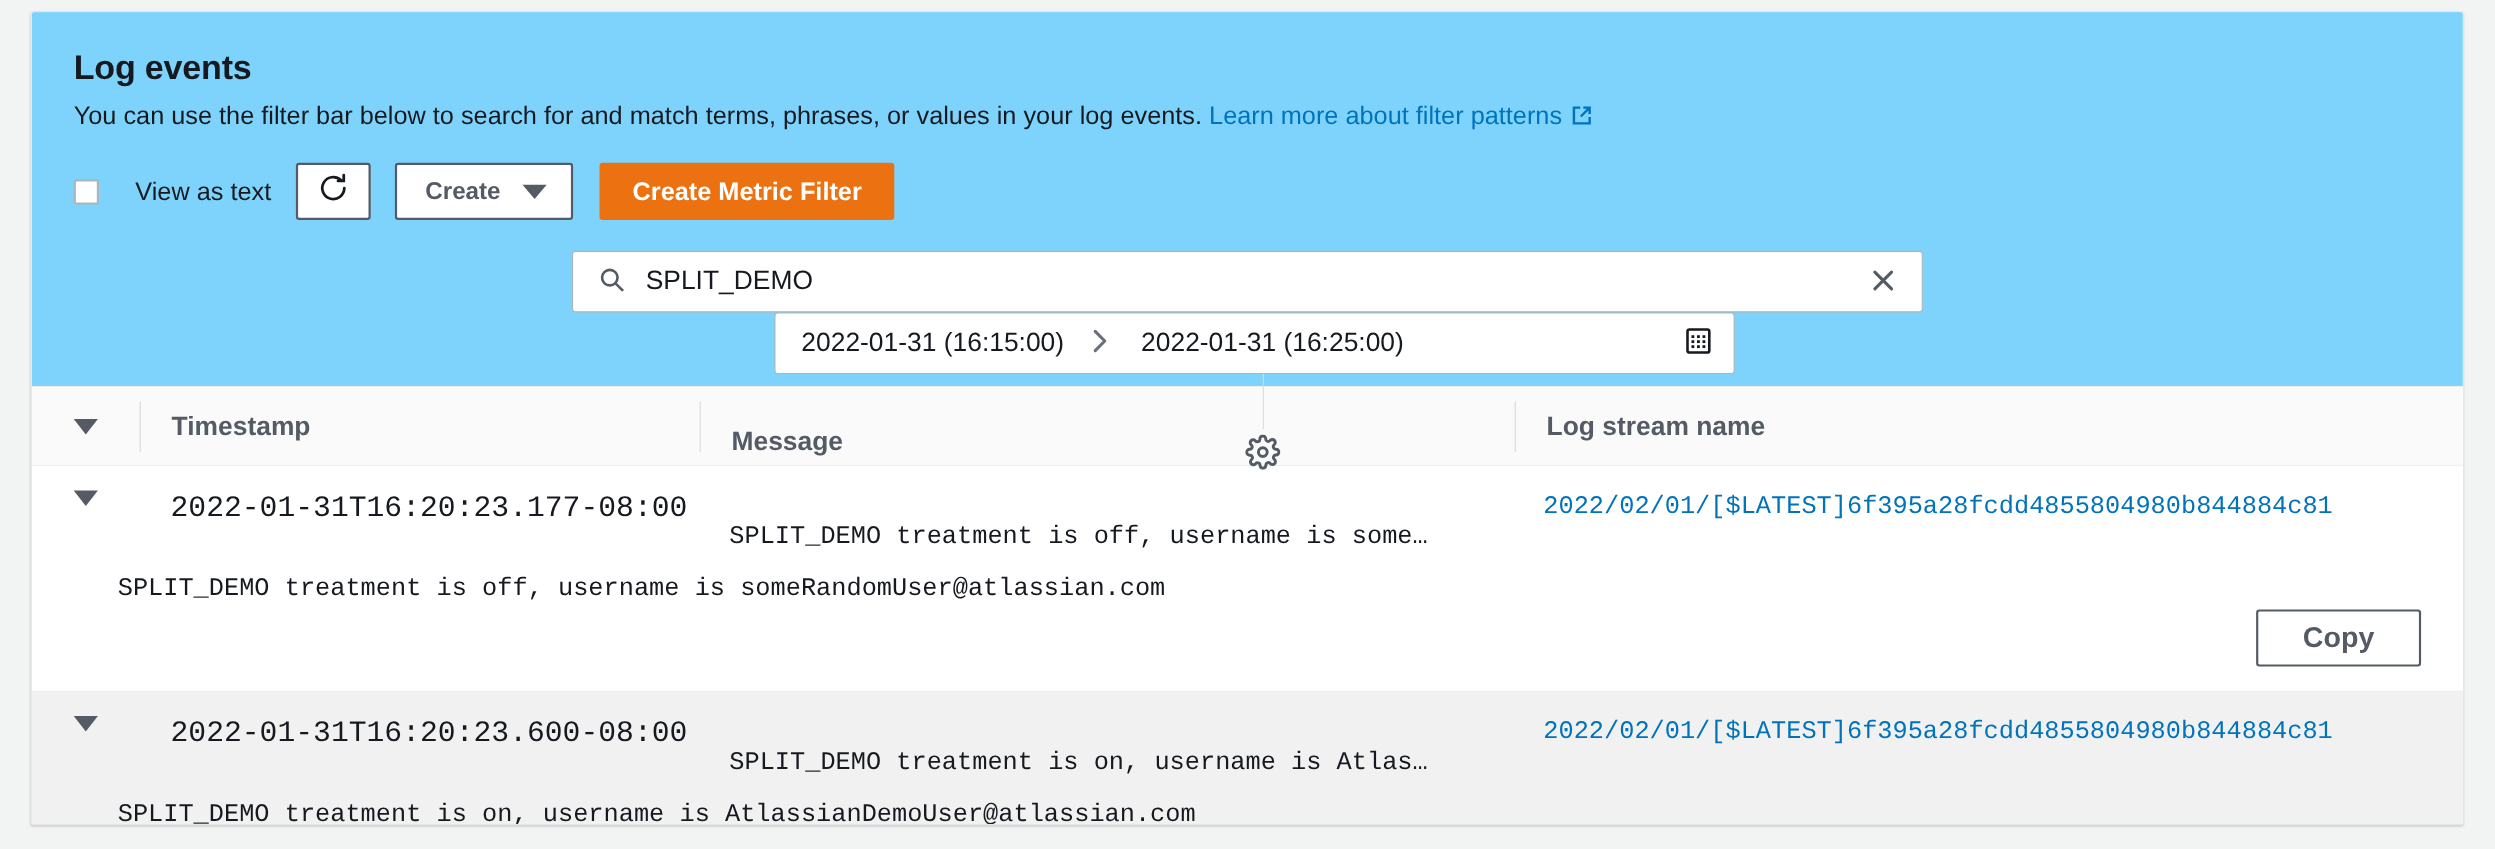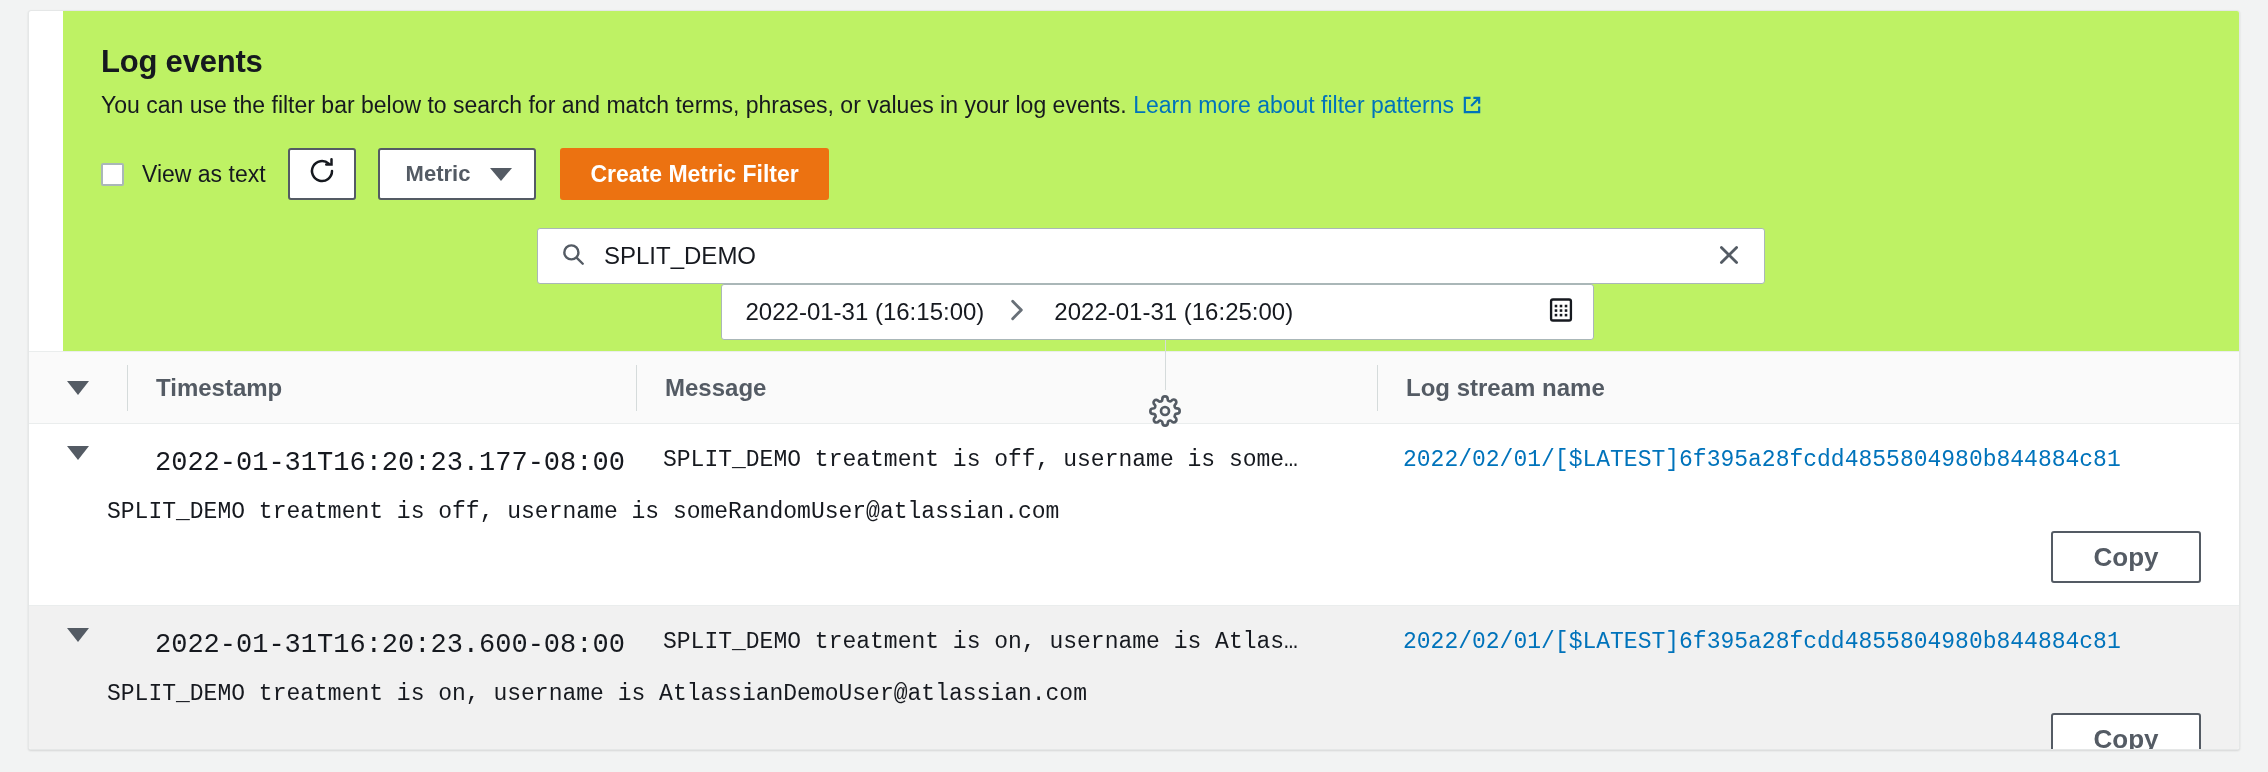--- a/index.html
+++ b/index.html
@@ -20,24 +20,23 @@
     height: 740px;
     background: #ffffff;
     border: 1px solid #e5e7e7;
     border-radius: 3px;
     box-shadow: 0 1px 2px rgba(0,0,0,0.12);
     overflow: hidden;
   }
 
   
   .header-region {
-    background: #bef264;
+    background: #7dd3fc;
     padding: 32px 0 0 0;
     height: 340px;
-    margin-left: 34px;
   }
 
   .panel-title {
     font-size: 31px;
     font-weight: bold;
     color: #16191f;
     letter-spacing: -0.2px;
     padding-left: 38px;
     line-height: 1.2;
   }
@@ -67,21 +66,21 @@
     display: flex;
     align-items: center;
     padding-left: 38px;
     margin-top: 24px;
     gap: 0;
   }
 
   .checkbox-wrap {
     display: flex;
     align-items: center;
-    gap: 18px;
+    gap: 33px;
     margin-right: 22px;
   }
 
   .checkbox {
     width: 23px;
     height: 23px;
     border: 2px solid #aab7b8;
     border-radius: 2px;
     background: #fff;
     cursor: pointer;
@@ -254,21 +253,21 @@
 
   .col-caret {
     width: 98px;
     flex: none;
     display: flex;
     align-items: center;
     justify-content: center;
   }
 
   .col-ts { width: 508px; flex: none; padding-left: 28px; }
-  .col-msg { width: 740px; flex: none; padding-left: 28px; }
+  .col-msg { width: 740px; flex: none; padding-left: 28px; margin-top: 28px; }
   .col-stream { flex: 1; padding-left: 28px; }
 
   .th-text {
     font-size: 24px;
     font-weight: bold;
     color: #545b64;
     white-space: nowrap;
   }
 
   .th-divider {
@@ -382,21 +381,21 @@
       <button class="btn btn-icon-only">
         <span>
           <svg width="30" height="30" viewBox="0 0 24 24" fill="none" stroke="#16191f" stroke-width="2" stroke-linecap="round">
             <path d="M20 12a8 8 0 1 1-2.6-5.9"></path>
             <path d="M19.6 2.6v4.2h-4.2"></path>
           </svg>
         </span>
       </button>
 
       <button class="btn btn-actions">
-        <span>Metric</span>
+        <span>Create</span>
         <span class="caret-down"></span>
       </button>
 
       <button class="btn-primary">Create Metric Filter</button>
 
     </div>
 
     <div class="filter-row">
 
       <div class="search-box">

